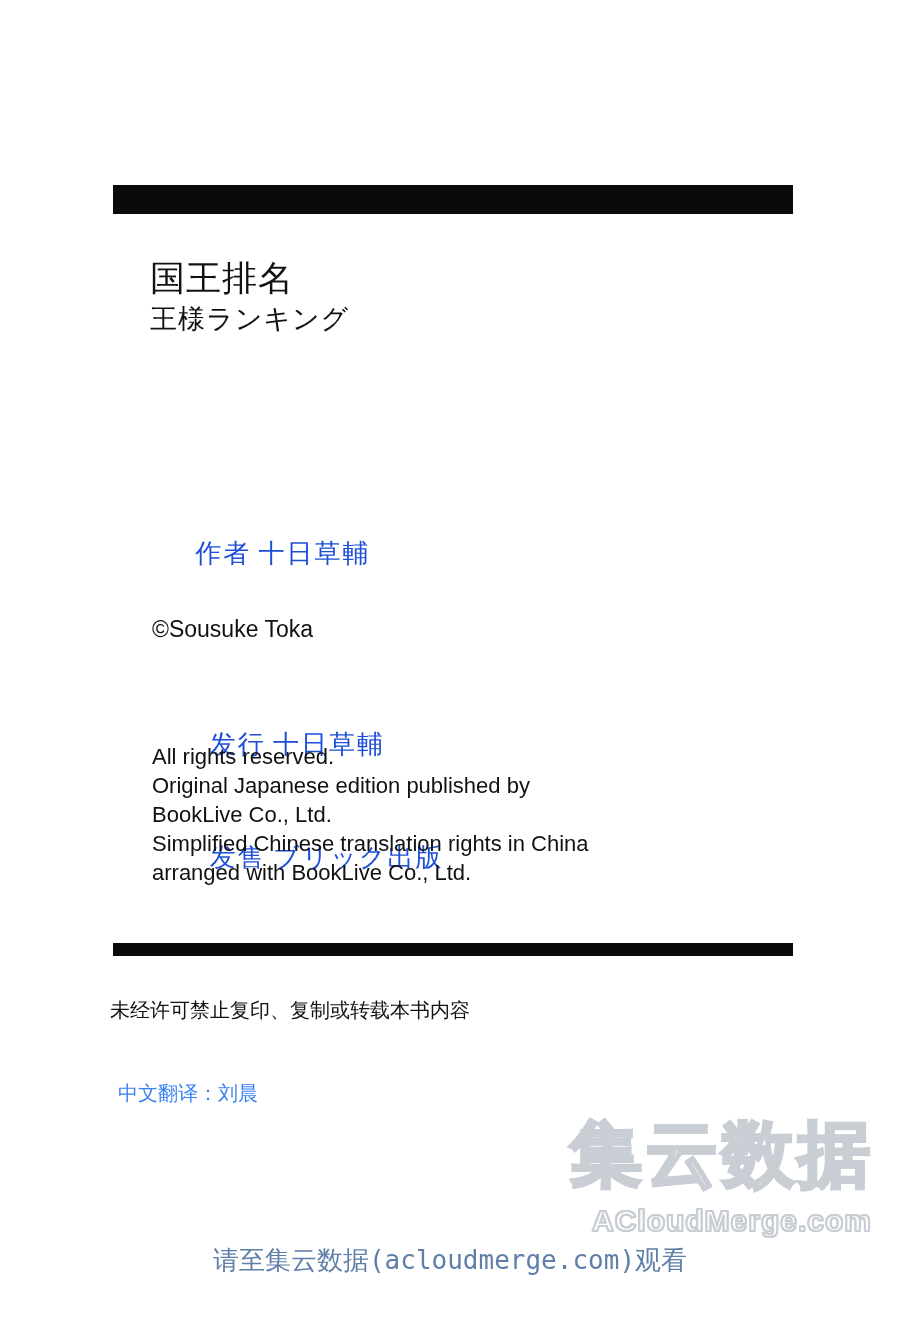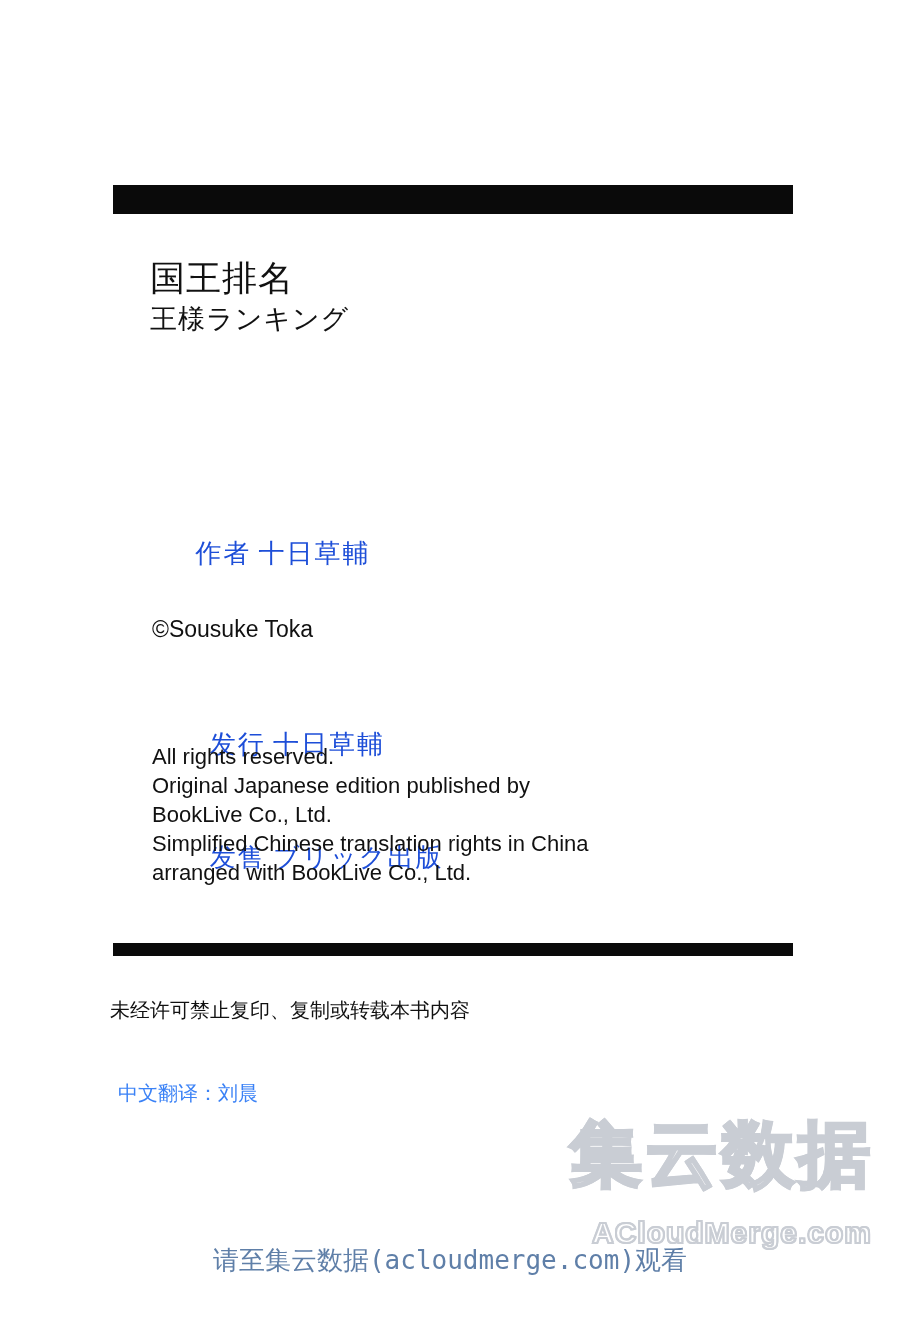--- a/index.html
+++ b/index.html
@@ -138,21 +138,21 @@
       -1px -1px 0 #c9cdd4,
       1px -1px 0 #c9cdd4,
       -1px 1px 0 #c9cdd4,
       1px 1px 0 #c9cdd4;
     line-height: 1;
     white-space: nowrap;
   }
   .wm-en {
     position: absolute;
     right: 10px;
-    top: 100px;
+    top: 88px;
     font-size: 30px;
     font-weight: bold;
     letter-spacing: 1px;
     color: #ffffff;
     -webkit-text-stroke: 2px #c9cdd4;
     text-shadow:
       -1px -1px 0 #c9cdd4,
       1px -1px 0 #c9cdd4,
       -1px 1px 0 #c9cdd4,
       1px 1px 0 #c9cdd4;

